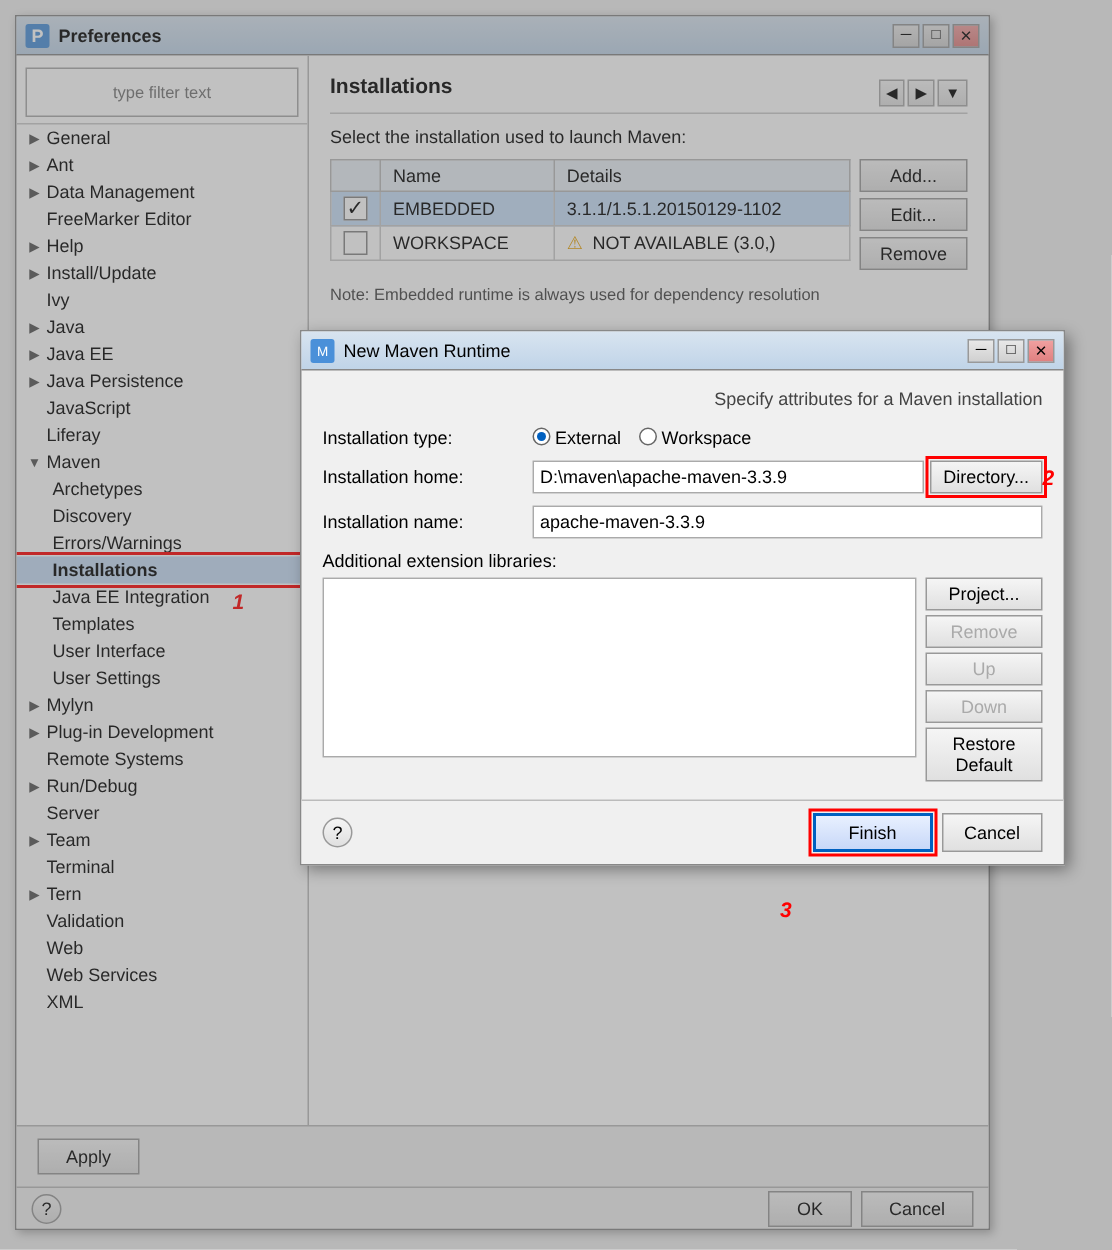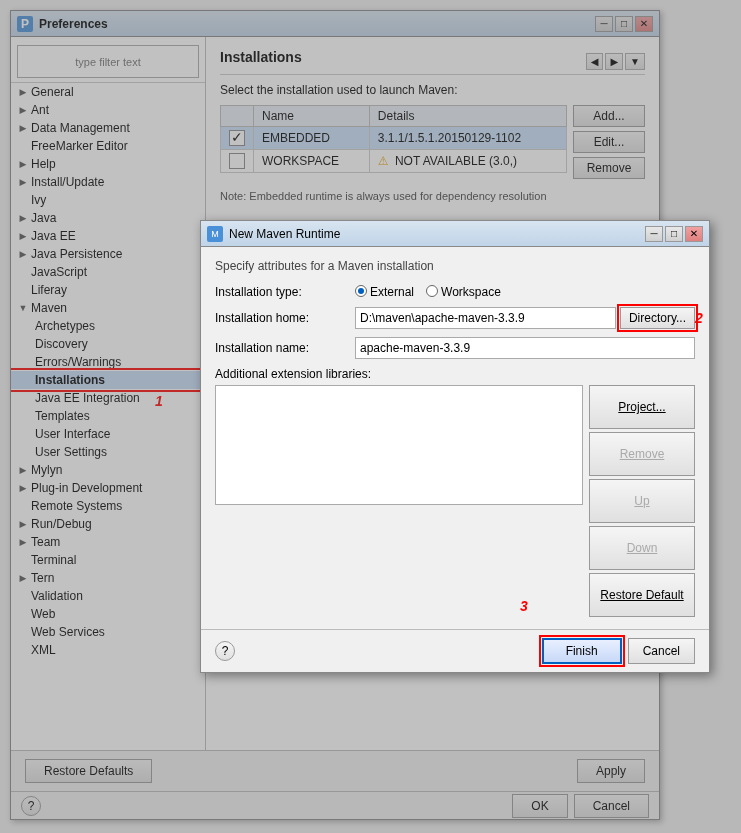--- a/index.html
+++ b/index.html
@@ -261,21 +261,21 @@
       margin-right: 6px;
       background: #4a90d9;
       border-radius: 2px;
       display: flex; align-items: center; justify-content: center;
       color: white; font-size: 9px;
     }
     .dialog-title-text { flex: 1; font-size: 12px; }
     .dialog-title-btns { display: flex; gap: 2px; }
 
     .dialog-body { padding: 12px 14px; }
-    .dialog-subtitle { margin-bottom: 12px; font-size: 12px; color: #444; }
+    .dialog-subtitle { margin-bottom: 12px; font-size: 12px; color: #444; text-align: right; }
 
     .form-row {
       display: flex;
       align-items: center;
       margin-bottom: 8px;
     }
     .form-label {
       width: 140px;
       font-size: 12px;
       flex-shrink: 0;
@@ -321,28 +321,27 @@
     }
     .ext-list {
       flex: 1;
       height: 120px;
       border: 1px solid #aaa;
       background: white;
       overflow-y: auto;
     }
     .ext-buttons { display: flex; flex-direction: column; gap: 3px; }
     .ext-btn {
-      width: 106px;
-      padding: 14px 6px;
+      width: 78px;
+      padding: 3px 6px;
       border: 1px solid #999;
       background: linear-gradient(to bottom, #f5f5f5, #e0e0e0);
       cursor: pointer;
       font-size: 12px;
       text-align: center;
-      text-decoration: underline;
     }
     .ext-btn:disabled, .ext-btn.disabled {
       color: #aaa;
       cursor: default;
     }
 
     .dialog-footer {
       display: flex;
       align-items: center;
       justify-content: space-between;
@@ -502,20 +501,24 @@
           <span class="tree-arrow">▶</span>
           <span class="tree-label">Plug-in Development</span>
         </div>
         <div class="tree-item">
           <span class="tree-arrow"> </span>
           <span class="tree-label">Remote Systems</span>
         </div>
         <div class="tree-item">
           <span class="tree-arrow">▶</span>
           <span class="tree-label">Run/Debug</span>
+        </div>
+        <div class="tree-item">
+          <span class="tree-arrow"> </span>
+          <span class="tree-label">Server</span>
         </div>
         <div class="tree-item">
           <span class="tree-arrow">▶</span>
           <span class="tree-label">Team</span>
         </div>
         <div class="tree-item">
           <span class="tree-arrow"> </span>
           <span class="tree-label">Terminal</span>
         </div>
         <div class="tree-item">
@@ -584,23 +587,20 @@
             <button class="btn-side">Edit...</button>
             <button class="btn-side">Remove</button>
           </div>
         </div>
 
         <div class="note-text">Note: Embedded runtime is always used for dependency resolution</div>
       </div>
     </div>
 
     <div class="bottom-bar">
-      <div>
-        <button class="btn-main">Restore Defaults</button>
-      </div>
       <div class="bottom-right">
         <button class="btn-main">Apply</button>
       </div>
     </div>
 
     <div class="footer-bar">
       <div class="help-btn">?</div>
       <div style="flex:1;"></div>
       <button class="btn-main">OK</button>
       <button class="btn-main" style="margin-left:6px;">Cancel</button>

